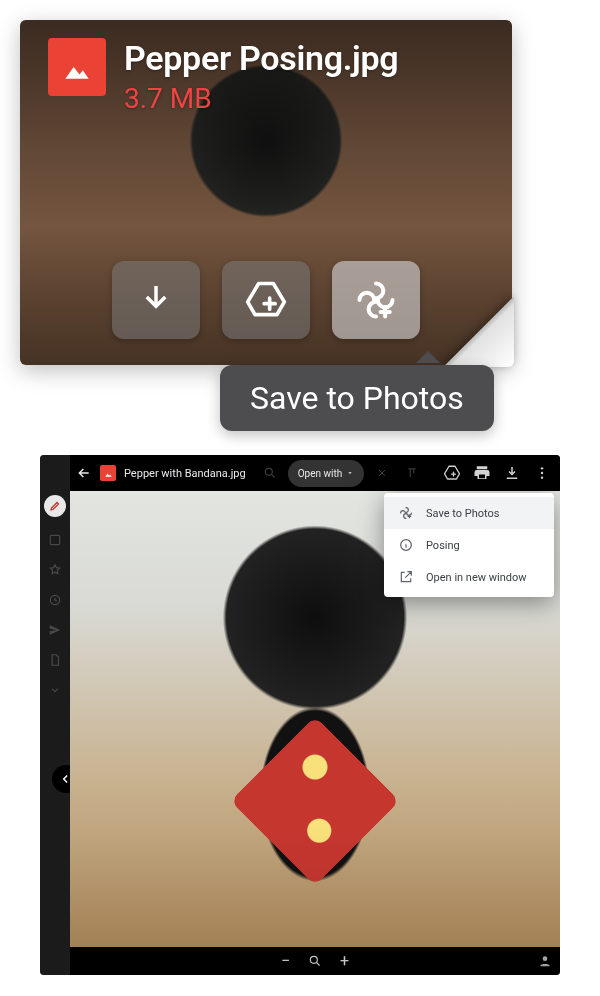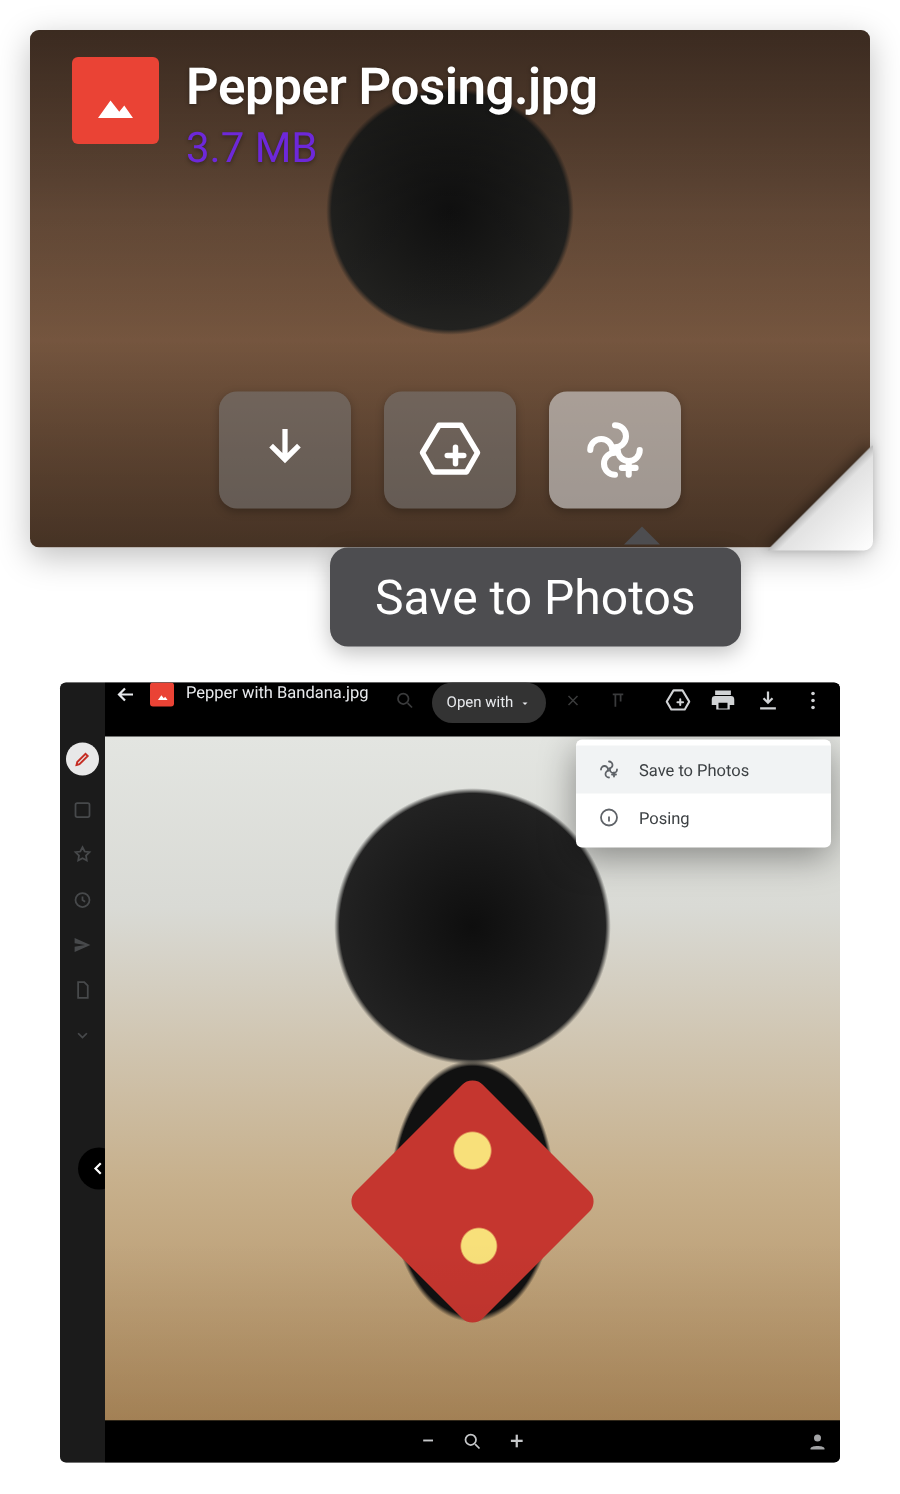--- a/index.html
+++ b/index.html
@@ -9,21 +9,21 @@
     width: 600px;
     height: 996px;
     position: relative;
   }
 
   
   .card {
     position: absolute;
     left: 20px;
     top: 20px;
-    width: 560px;
+    width: 492px;
     height: 345px;
     border-radius: 6px;
     overflow: visible;
     box-shadow: 0 6px 22px rgba(0,0,0,0.25);
   }
   .card-bg {
     position: absolute; inset: 0;
     border-radius: 6px;
     overflow: hidden;
   }
@@ -53,21 +53,21 @@
   .card-info { color: #fff; }
   .card-title {
     font-size: 34px;
     font-weight: 600;
     letter-spacing: -0.3px;
     text-shadow: 0 1px 3px rgba(0,0,0,0.35);
   }
   .card-size {
     font-size: 28px;
     font-weight: 400;
-    color: #6d28d9;
+    color: #ef4444;
     margin-top: 4px;
     text-shadow: 0 1px 3px rgba(0,0,0,0.35);
   }
   .card-actions {
     position: absolute;
     left: 0; right: 0; bottom: 26px;
     display: flex;
     justify-content: center;
     gap: 22px;
   }
@@ -153,21 +153,21 @@
     background: #000;
     display: flex; align-items: center; justify-content: center;
   }
 
   
   .vbar {
     position: absolute;
     left: 30px; right: 0; top: 0;
     height: 36px;
     background: rgba(0,0,0,0.9);
-    display: flex; align-items: flex-start;
+    display: flex; align-items: center;
     padding: 0 6px 0 4px;
     gap: 6px;
     color: #e8eaed;
   }
   .vbar .back { width: 20px; display:flex; align-items:center; justify-content:center; cursor:pointer;}
   .vbar .mini-badge {
     width: 16px; height: 16px;
     background: #ea4335; border-radius: 2px;
     display:flex; align-items:center; justify-content:center;
   }
@@ -440,20 +440,28 @@
     </div>
     <div class="menu-item">
       <span class="mi-ico">
         <svg width="16" height="16" viewBox="0 0 24 24" fill="none" stroke="#5f6368" stroke-width="1.8">
             <circle cx="12" cy="12" r="8"></circle>
             <path d="M12 11v5M12 8h.01"></path>
           </svg>
       </span>
       <span>Posing</span>
     </div>
+    <div class="menu-item">
+      <span class="mi-ico">
+        <svg width="16" height="16" viewBox="0 0 24 24" fill="none" stroke="#5f6368" stroke-width="1.8">
+            <path d="M14 4h6v6M20 4l-9 9M19 14v5H5V5h5"></path>
+          </svg>
+      </span>
+      <span>Open in new window</span>
+    </div>
   </div>
 
   <div class="zoombar">
     <span class="zb">−</span>
     <span class="zb">
       <svg width="14" height="14" viewBox="0 0 24 24" fill="none" stroke="#e8eaed" stroke-width="2">
           <circle cx="10" cy="10" r="6"></circle>
           <path d="M20 20l-5-5"></path>
         </svg>
     </span>

